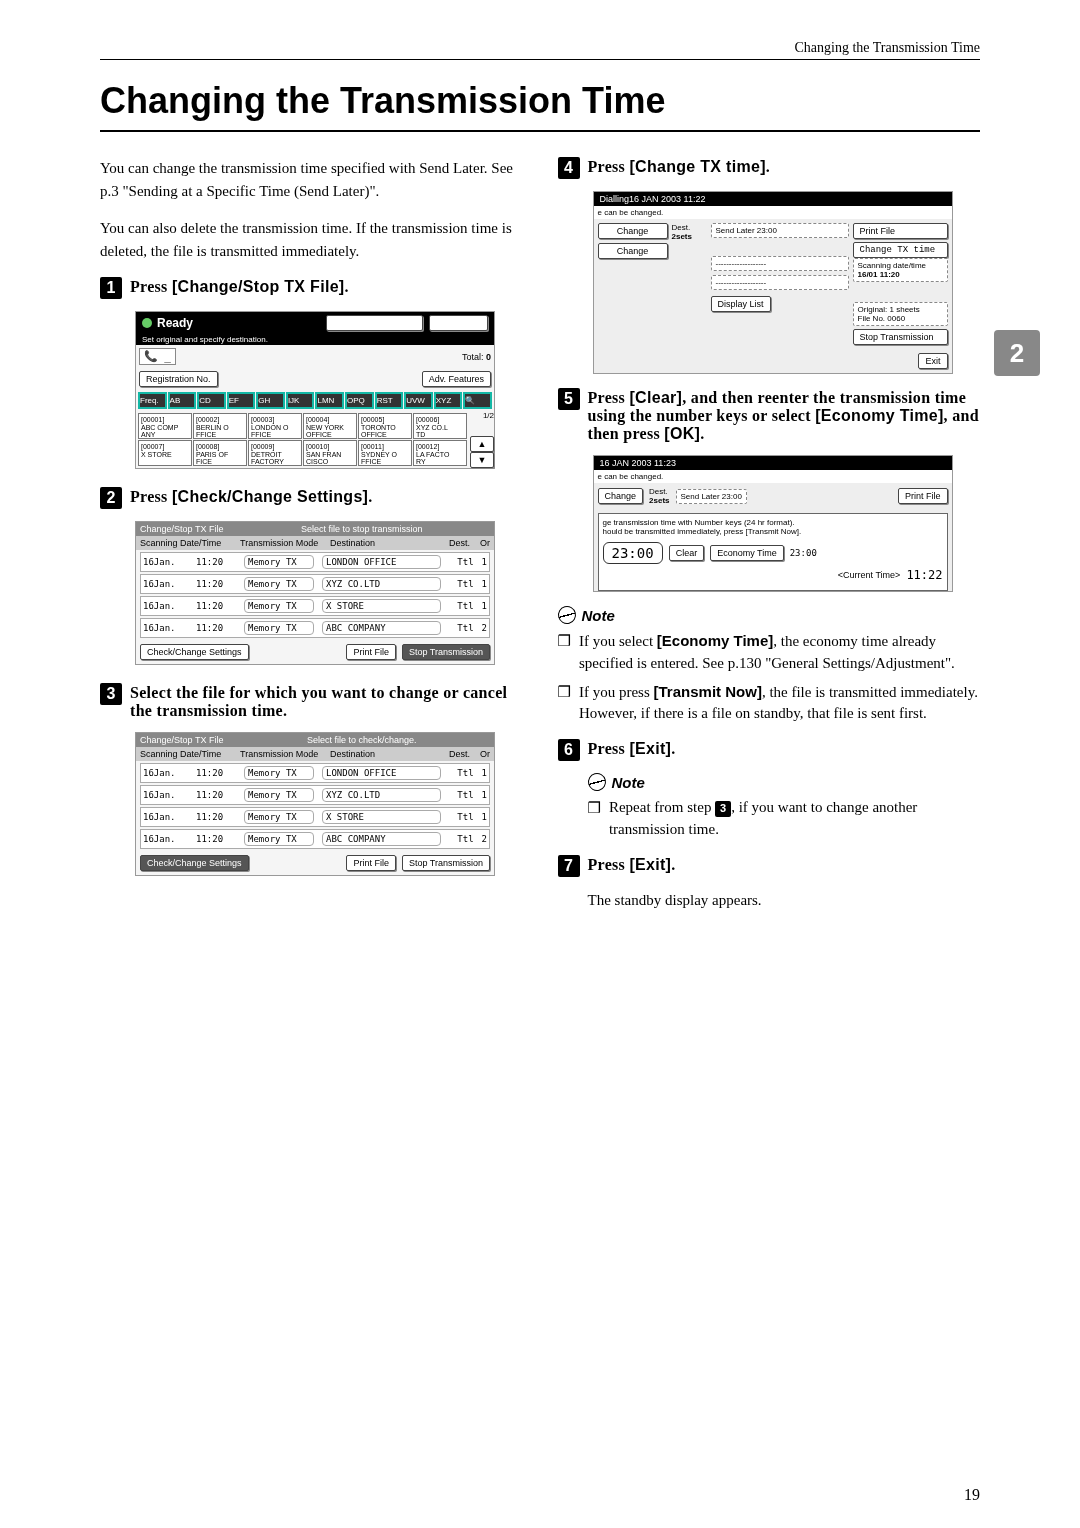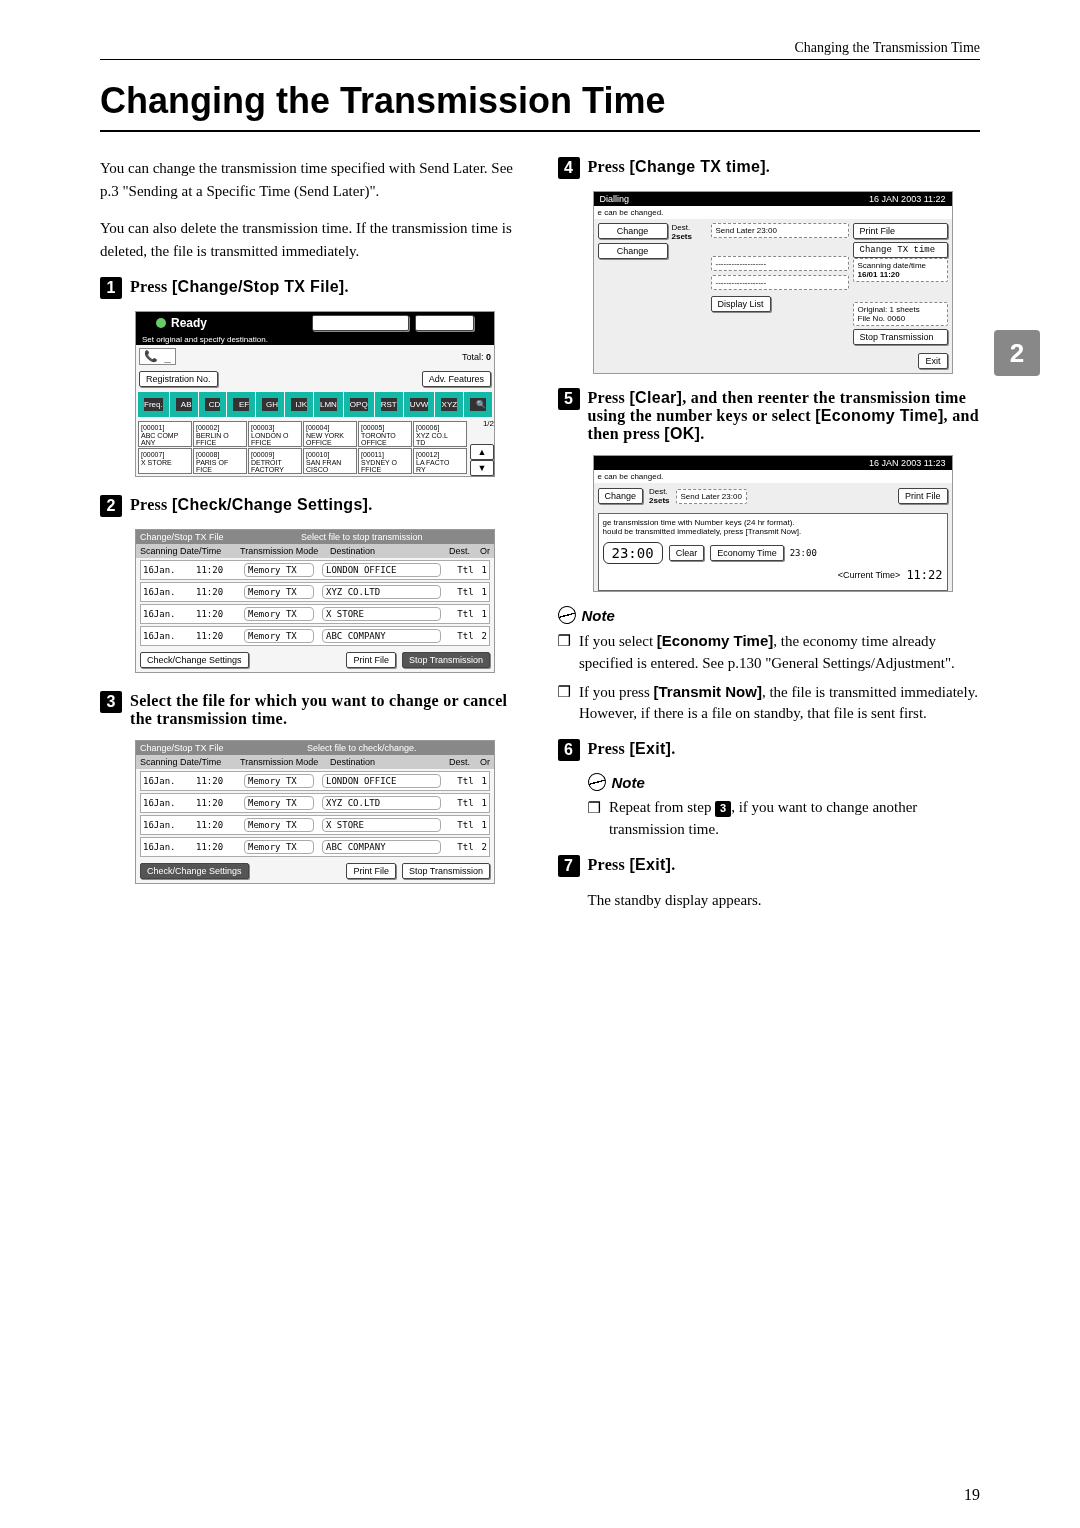--- a/index.html
+++ b/index.html
@@ -76,21 +76,21 @@
       font-family: Arial, sans-serif;
       font-size: 9px;
       margin: 10px 0 18px 35px;
       width: 360px;
     }
     .ui-titlebar {
       background: #000;
       color: #fff;
       display: flex;
       align-items: center;
-      padding: 3px 20px;
+      padding: 3px 6px;
       font-size: 10px;
     }
     .ui-titlebar .green-dot {
       width: 10px; height: 10px;
       border-radius: 50%;
       background: #6c6;
       margin-right: 5px;
     }
     .ui-titlebar .ready { font-weight: bold; font-size: 12px; }
     .ui-titlebar .spacer { flex: 1; }
@@ -99,21 +99,21 @@
       border: 1px solid #444;
       border-radius: 2px;
       padding: 2px 6px;
       font-size: 9px;
       display: inline-block;
       box-shadow: 1px 1px 0 #888;
     }
     .ui-row { display: flex; padding: 3px; gap: 3px; align-items: center; }
     .keypad-row { display:flex; gap:1px; padding: 2px; }
     .keypad-row .k {
-      flex:1; background:#333; color:#fff; text-align:right; padding:2px 0; font-size:8px; border:6px solid #14b8a6;
+      flex:1; background:#333; color:#fff; text-align:left; padding:2px 0; font-size:8px; border:2px solid #14b8a6;
     }
     .addr-grid { display:flex; flex-wrap:wrap; gap:1px; padding:2px; }
     .addr-cell {
       border:1px solid #777; background:#fff; font-size:7px; padding:2px; width: 54px; height:26px;
       line-height:1.1;
     }
     .table-hdr {
       display:flex; background:#888; color:#fff; font-size:9px; padding:2px 4px; gap:10px;
     }
     .table-hdr span { white-space:nowrap; }
@@ -159,21 +159,21 @@
       border-radius:4px;
     }
     .page-num {
       position:absolute; right:100px; bottom:24px; font-size:16px;
     }
     .small-panel {
       background:#eee; border:1px solid #999;
       font-family:Arial,sans-serif; font-size:9px;
       margin:10px 0 14px 35px; width:360px;
     }
-    .sp-hdr { background:#000; color:#fff; padding:2px 6px; display:flex; justify-content:space-between; }
+    .sp-hdr { background:#000; color:#fff; padding:2px 6px; display:flex; }
     .sp-body { padding:4px; }
     .sp-row { display:flex; gap:6px; align-items:center; margin-bottom:4px; }
     .infobox { border:1px dashed #888; padding:2px 4px; background:#fff; font-size:8px; border-radius:2px; }
     .bigtime { font-family:monospace; font-size:14px; border:1px solid #333; padding:2px 8px; border-radius:6px; background:#fff;}
   </style>
 </head>
 <body>
 
 <div class="page">
   <div class="header-line">Changing the Transmission Time</div>

